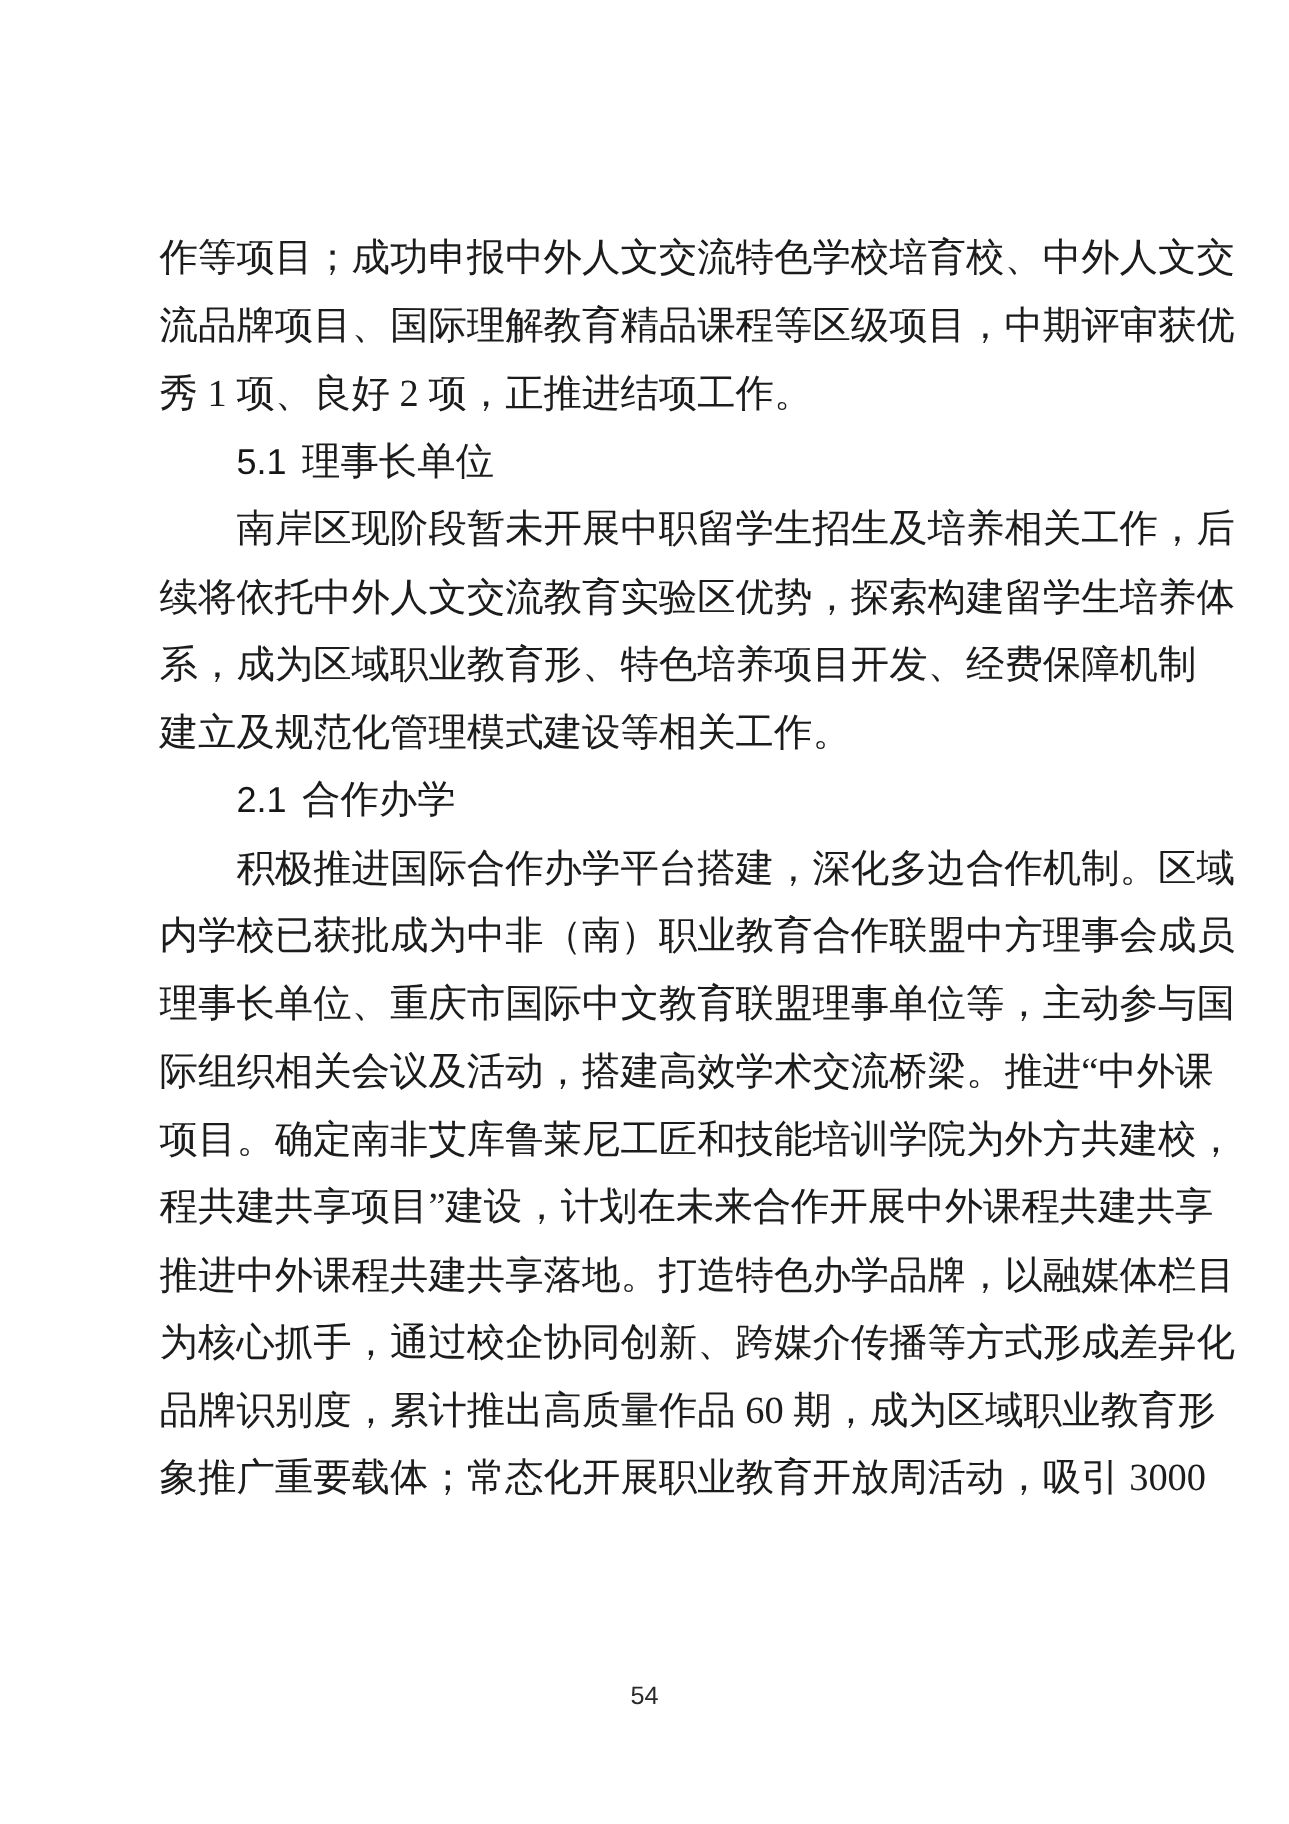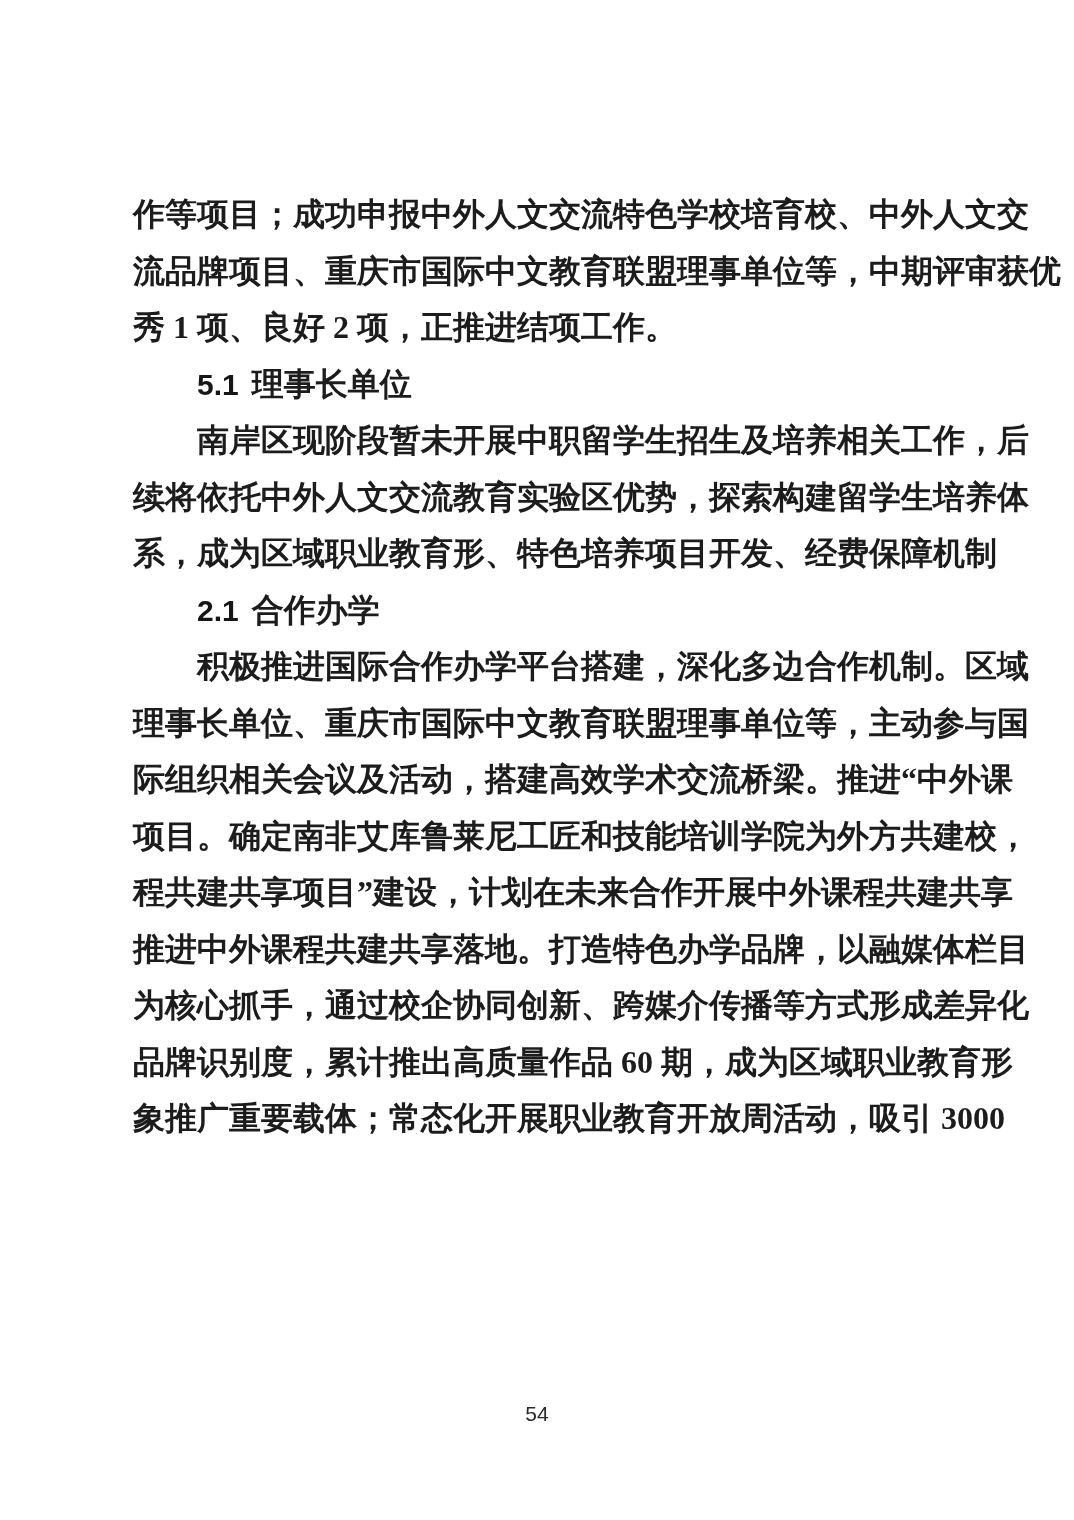--- a/index.html
+++ b/index.html
@@ -23,21 +23,20 @@
   }
   .line {
     font-family: "Liberation Serif", "DejaVu Serif", serif;
     font-size: 32px;
     height: 56.5px;
     line-height: 56.5px;
     white-space: nowrap;
     text-align: justify;
     text-align-last: justify;
     color: #1c1c1c;
-    font-weight: bold;
   }
   .line.indent {
     padding-left: 64px;
   }
   .line.para-end {
     text-align-last: left;
   }
   .line.heading {
     text-align-last: left;
   }
@@ -58,36 +57,38 @@
     color: #2a2a2a;
   }
 </style>
 </head>
 <body>
 
 <div class="page">
   <div class="content">
 
     <div class="line">作等项目；成功申报中外人文交流特色学校培育校、中外人文交</div>
-    <div class="line">流品牌项目、重庆市国际中文教育联盟理事单位等，中期评审获优</div>
+    <div class="line">流品牌项目、国际理解教育精品课程等区级项目，中期评审获优</div>
     <div class="line para-end">秀 1 项、良好 2 项，正推进结项工作。</div>
 
     <div class="line heading indent">
       <span class="num">5.1</span><span>理事长单位</span>
     </div>
 
     <div class="line indent">南岸区现阶段暂未开展中职留学生招生及培养相关工作，后</div>
     <div class="line">续将依托中外人文交流教育实验区优势，探索构建留学生培养体</div>
     <div class="line">系，成为区域职业教育形、特色培养项目开发、经费保障机制</div>
+    <div class="line para-end">建立及规范化管理模式建设等相关工作。</div>
 
     <div class="line heading indent">
       <span class="num">2.1</span><span>合作办学</span>
     </div>
 
     <div class="line indent">积极推进国际合作办学平台搭建，深化多边合作机制。区域</div>
+    <div class="line">内学校已获批成为中非（南）职业教育合作联盟中方理事会成员</div>
     <div class="line">理事长单位、重庆市国际中文教育联盟理事单位等，主动参与国</div>
     <div class="line">际组织相关会议及活动，搭建高效学术交流桥梁。推进“中外课</div>
     <div class="line">项目。确定南非艾库鲁莱尼工匠和技能培训学院为外方共建校，</div>
     <div class="line">程共建共享项目”建设，计划在未来合作开展中外课程共建共享</div>
     <div class="line">推进中外课程共建共享落地。打造特色办学品牌，以融媒体栏目</div>
     <div class="line">为核心抓手，通过校企协同创新、跨媒介传播等方式形成差异化</div>
     <div class="line">品牌识别度，累计推出高质量作品 60 期，成为区域职业教育形</div>
     <div class="line">象推广重要载体；常态化开展职业教育开放周活动，吸引 3000</div>
 
   </div>

